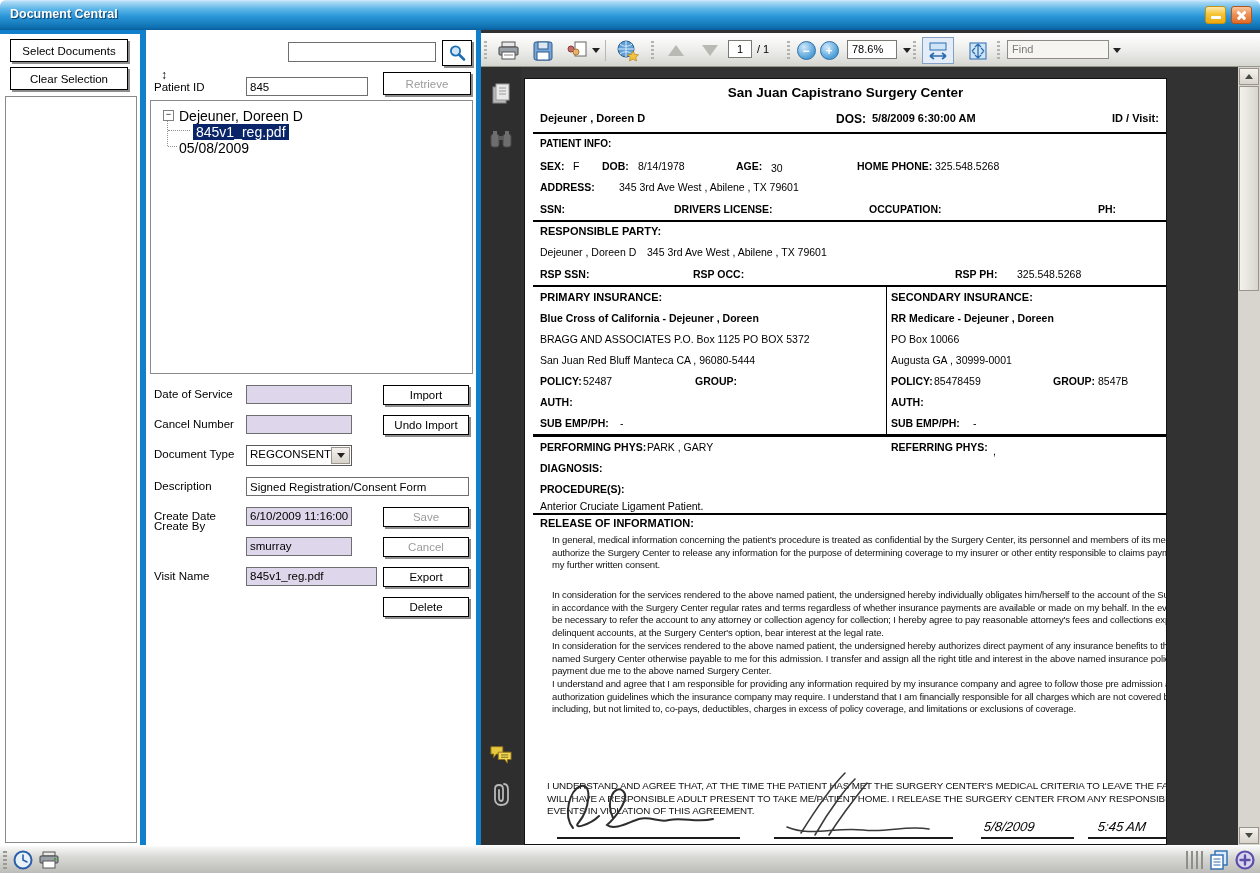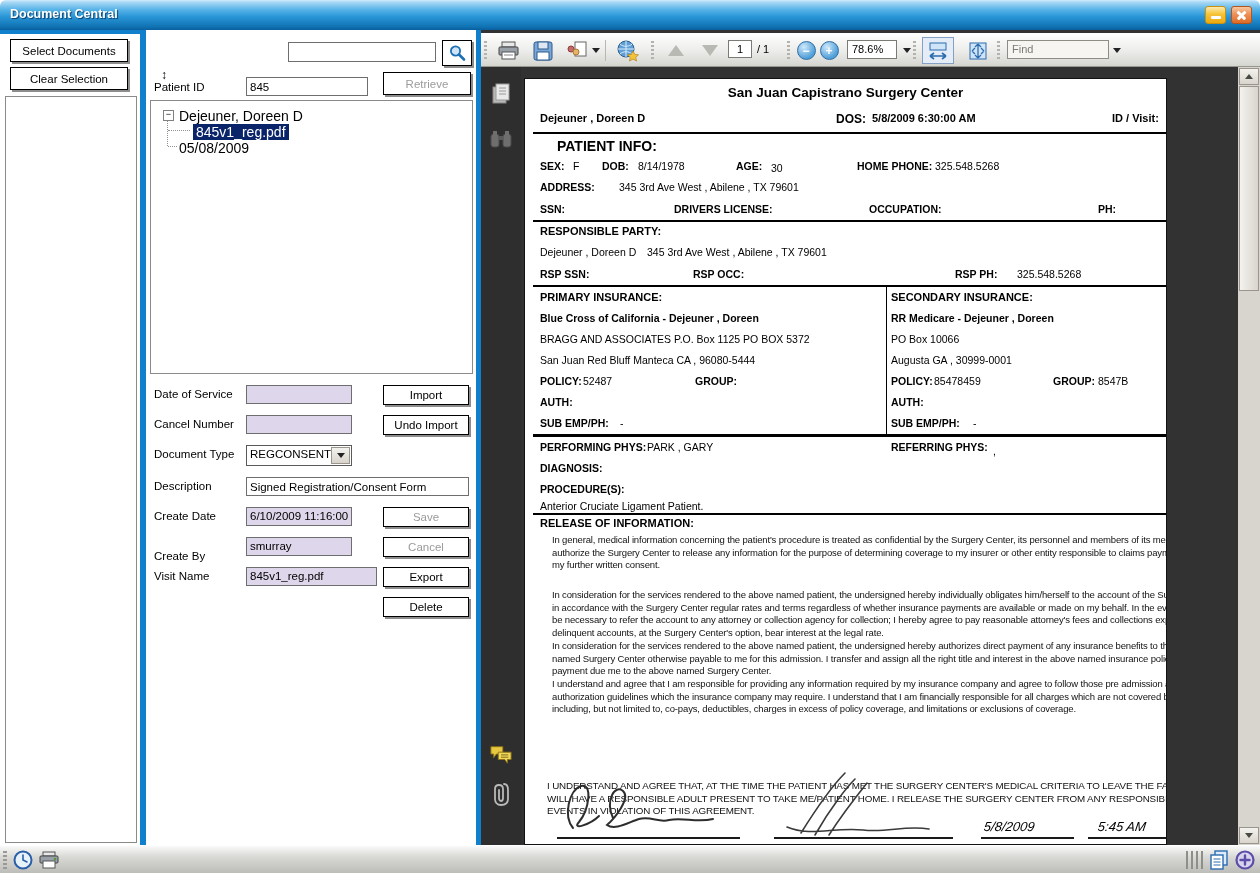--- a/index.html
+++ b/index.html
@@ -166,21 +166,21 @@
       </span>
   </div>
 
   <span class="lbl" style="left:8px;top:450px;">Description</span>
   <input class="fld white" style="left: 100px; top: 447px; width: 223px;" value="Signed Registration/Consent Form">
 
   <span class="lbl" style="left:8px;top:480px;">Create Date</span>
   <div class="fld" style="left:100px;top:477px;width:106px;">6/10/2009 11:16:00</div>
   <div class="btn disabled" style="left:237px;top:477px;width:86px;height:20px;">Save</div>
 
-  <span class="lbl" style="left:8px;top:520px;">Create By</span>
+  <span class="lbl" style="left:8px;top:490px;">Create By</span>
   <div class="fld" style="left:100px;top:507px;width:106px;">smurray</div>
   <div class="btn disabled" style="left:237px;top:507px;width:86px;height:20px;">Cancel</div>
 
   <span class="lbl" style="left:8px;top:540px;">Visit Name</span>
   <div class="fld" style="left:100px;top:537px;width:131px;">845v1_reg.pdf</div>
   <div class="btn" style="left:237px;top:537px;width:86px;height:20px;">Export</div>
   <div class="btn" style="left:237px;top:567px;width:86px;height:20px;">Delete</div>
 </div>
 
 <div class="viewer">
@@ -304,21 +304,21 @@
   <div class="page">
     <div class="doc-title">San Juan Capistrano Surgery Center</div>
 
     <span class="dl" style="left:15px;top:33px;font-size:11px;">Dejeuner , Doreen D</span>
     <span class="dl" style="left:311px;top:33px;font-size:12px;">DOS:</span>
     <span class="dl" style="left:347px;top:33px;font-size:11px;">5/8/2009 6:30:00 AM</span>
     <span class="dl" style="left:587px;top:33px;font-size:11px;">ID / Visit:</span>
     <span class="dl" style="left:644px;top:33px;font-size:11px;">845 / 1</span>
     <div class="hline" style="top:53px;height:2px;"></div>
 
-    <span class="dl" style="left:32px;top:59px;font-size:14px;">PATIENT INFO:</span>
+    <span class="dl" style="left:15px;top:59px;font-size:10px;">PATIENT INFO:</span>
     <span class="dl" style="left:15px;top:81px;">SEX:</span>
     <span class="dv" style="left:48px;top:81px;">F</span>
     <span class="dl" style="left:77px;top:81px;">DOB:</span>
     <span class="dv" style="left:113px;top:81px;">8/14/1978</span>
     <span class="dl" style="left:211px;top:81px;">AGE:</span>
     <span class="dv" style="left:246px;top:83px;">30</span>
     <span class="dl" style="left:332px;top:81px;">HOME PHONE:</span>
     <span class="dv" style="left:410px;top:81px;">325.548.5268</span>
     <span class="dl" style="left:15px;top:102px;">ADDRESS:</span>
     <span class="dv" style="left:94px;top:102px;">345 3rd Ave West , Abilene , TX 79601</span>

